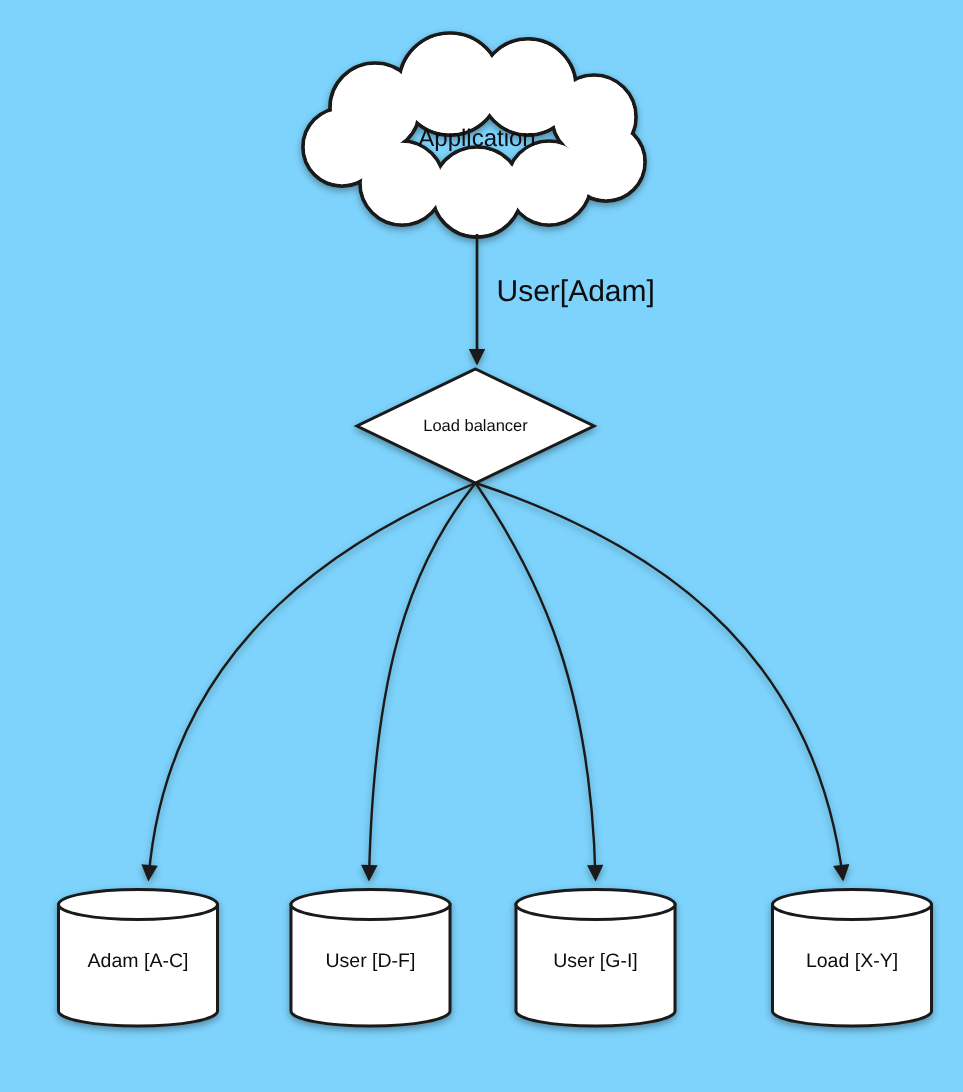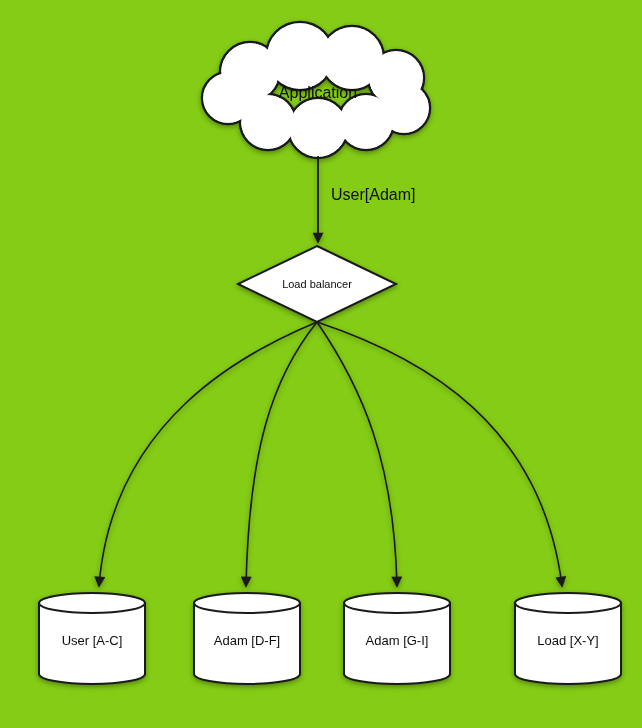--- a/index.html
+++ b/index.html
@@ -5,37 +5,37 @@
   html, body {
     margin: 0;
     padding: 0;
     background: #ffffff;
     font-family: "Liberation Sans", sans-serif;
   }
   .canvas {
     position: relative;
     width: 642px;
     height: 728px;
-    background: #84cc16;
+    background: #7dd3fc;
     overflow: hidden;
   }
   .canvas svg {
     position: absolute;
     left: 0; top: 0;
     filter: drop-shadow(0px 2.5px 2.5px rgba(0,0,0,0.35));
   }
   .lbl {
     position: absolute;
     color: #0d0d0d;
     white-space: nowrap;
     transform: translate(-50%, -50%);
     user-select: none;
   }
   .lbl-cloud    { font-size: 16px; }
-  .lbl-edge     { font-size: 16px; transform: translate(0, -50%); }
+  .lbl-edge     { font-size: 20px; transform: translate(0, -50%); }
   .lbl-diamond  { font-size: 11px; }
   .lbl-db       { font-size: 13px; }
 </style>
 </head>
 <body>
 
 <div class="canvas">
 
   <svg width="642" height="728" viewBox="0 0 642 728">
     <defs>
@@ -97,20 +97,20 @@
       </g>
     </g>
   </svg>
 
   <span class="lbl lbl-cloud" style="left:318px; top:93px;">Application</span>
 
   <span class="lbl lbl-edge" style="left:331px; top:195px;">User[Adam]</span>
 
   <span class="lbl lbl-diamond" style="left:317px; top:284px;">Load balancer</span>
 
-  <span class="lbl lbl-db" style="left:92px; top:640px;">User [A-C]</span>
+  <span class="lbl lbl-db" style="left:92px; top:640px;">Adam [A-C]</span>
 
-  <span class="lbl lbl-db" style="left:247px; top:640px;">Adam [D-F]</span>
+  <span class="lbl lbl-db" style="left:247px; top:640px;">User [D-F]</span>
 
-  <span class="lbl lbl-db" style="left:397px; top:640px;">Adam [G-I]</span>
+  <span class="lbl lbl-db" style="left:397px; top:640px;">User [G-I]</span>
 
   <span class="lbl lbl-db" style="left:568px; top:640px;">Load [X-Y]</span>
 </div>
 
 </body></html>

